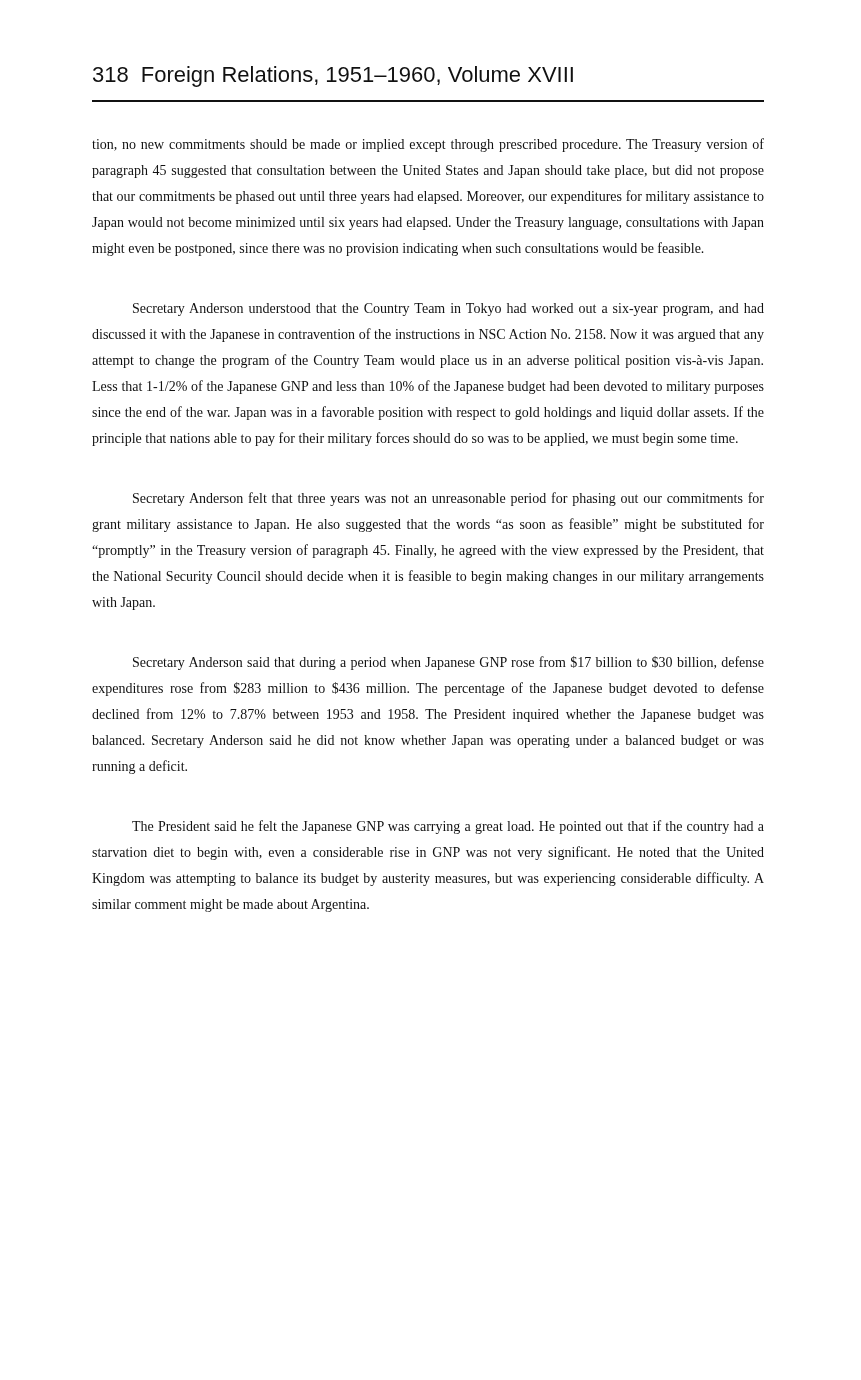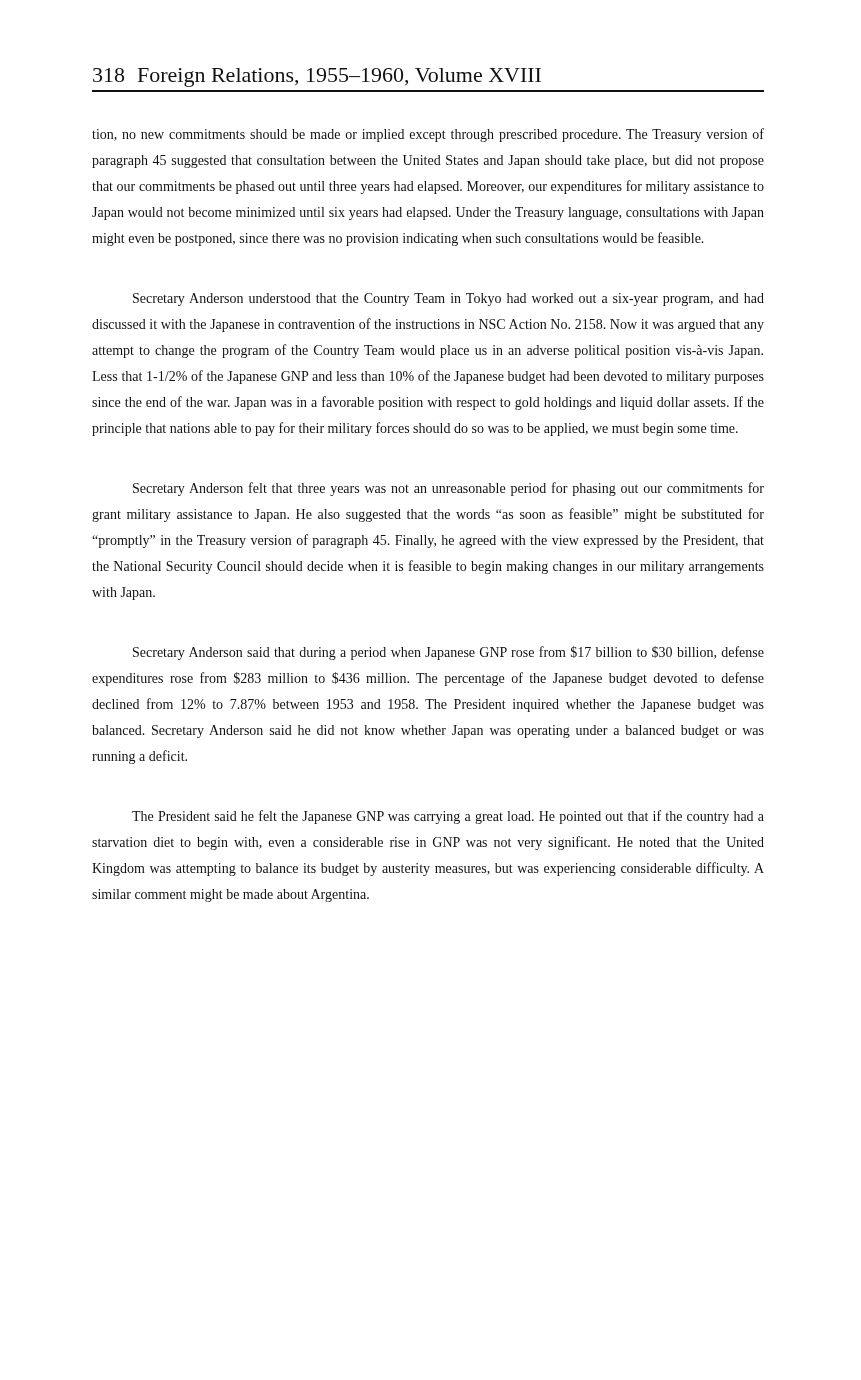--- a/index.html
+++ b/index.html
@@ -1,31 +1,31 @@
 <!DOCTYPE html>
 <html><head>
 <meta charset="utf-8">
 <style>
   html, body { margin:0; padding:0; background:#ffffff; }
   body { width:861px; height:1380px; position:relative; overflow:hidden; color:#111; }
   .page { position:absolute; left:92px; top:62px; width:672px; }
-  .header { display:flex; align-items:baseline; font-family:Liberation Serif, serif; font-size:22px; color:#111; padding-bottom:2px; border-bottom:2px solid #111; }
+  .header { display:flex; align-items:baseline; font-family:Liberation Sans, sans-serif; font-size:22px; color:#111; padding-bottom:12px; border-bottom:2px solid #111; }
   .header .pnum { margin-right:12px; }
   .body-text { margin-top:30px; font-family:Liberation Serif, serif; font-size:14px; line-height:26px; text-align:justify; }
   .body-text p { margin:0 0 8px 0; hyphens:manual; }
   .body-text p.indent { text-indent:40px;margin-top:34px; }
   .body-text p.cont { text-indent:0; }
 </style>
 </head>
 <body>
 
 <div class="page">
   <div class="header">
     <span class="pnum">318</span>
-    <span>Foreign Relations, 1955–1960, Volume XVIII</span>
+    <span>Foreign Relations, 1951–1960, Volume XVIII</span>
   </div>
   <div class="body-text">
     <p class="cont">tion, no new commitments should be made or implied except through prescribed procedure. The Treasury version of paragraph 45 suggested that consultation between the United States and Japan should take place, but did not propose that our commitments be phased out until three years had elapsed. Moreover, our expenditures for military assistance to Japan would not become minimized until six years had elapsed. Under the Treasury language, consultations with Japan might even be postponed, since there was no provision indicating when such consultations would be feasible.</p>
     <p class="indent">Secretary Anderson understood that the Country Team in Tokyo had worked out a six-year program, and had discussed it with the Japa­nese in contravention of the instructions in NSC Action No. 2158. Now it was argued that any attempt to change the program of the Country Team would place us in an adverse political position vis-à-vis Japan. Less that 1-1/2% of the Japanese GNP and less than 10% of the Japanese budget had been devoted to military purposes since the end of the war. Japan was in a favorable position with respect to gold holdings and liq­uid dollar assets. If the principle that nations able to pay for their mili­tary forces should do so was to be applied, we must begin some time.</p>
     <p class="indent">Secretary Anderson felt that three years was not an unreasonable period for phasing out our commitments for grant military assistance to Japan. He also suggested that the words “as soon as feasible” might be substituted for “promptly” in the Treasury version of paragraph 45. Fi­nally, he agreed with the view expressed by the President, that the Na­tional Security Council should decide when it is feasible to begin making changes in our military arrangements with Japan.</p>
     <p class="indent">Secretary Anderson said that during a period when Japanese GNP rose from $17 billion to $30 billion, defense expenditures rose from $283 million to $436 million. The percentage of the Japanese budget devoted to defense declined from 12% to 7.87% between 1953 and 1958. The President inquired whether the Japanese budget was balanced. Secre­tary Anderson said he did not know whether Japan was operating un­der a balanced budget or was running a deficit.</p>
     <p class="indent">The President said he felt the Japanese GNP was carrying a great load. He pointed out that if the country had a starvation diet to begin with, even a considerable rise in GNP was not very significant. He noted that the United Kingdom was attempting to balance its budget by aus­terity measures, but was experiencing considerable difficulty. A similar comment might be made about Argentina.</p>
   </div>
 </div>
 

